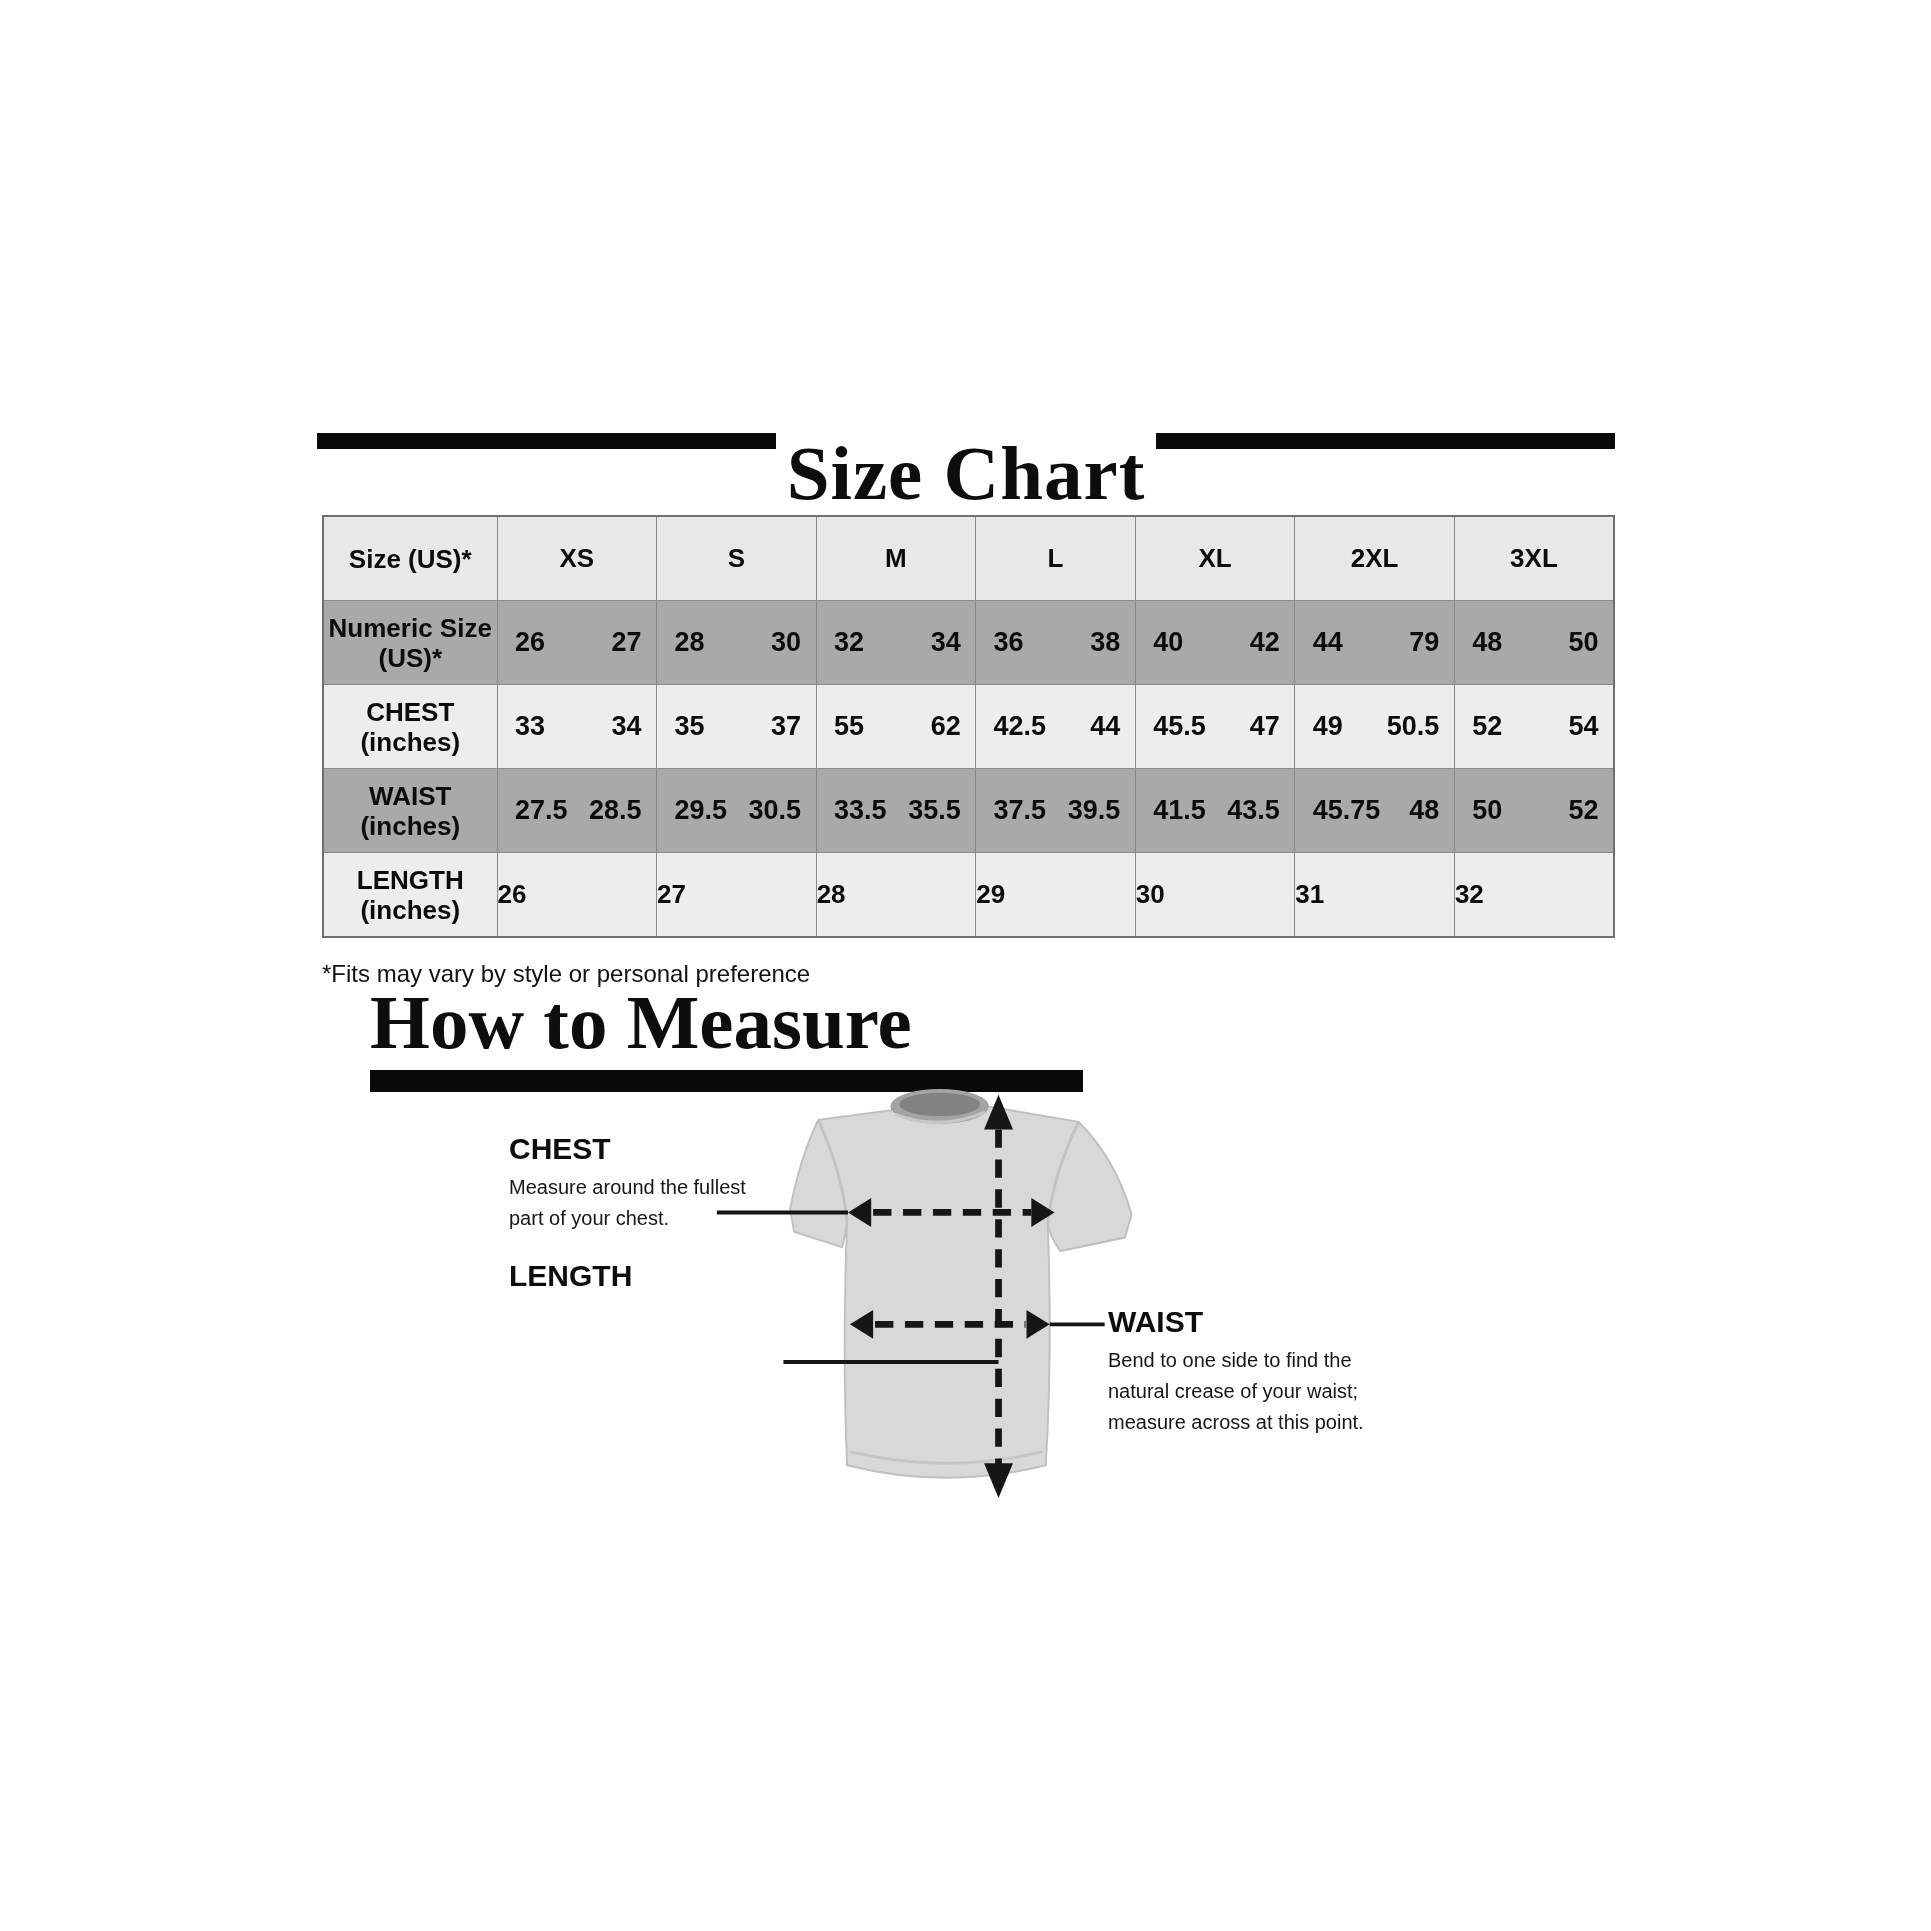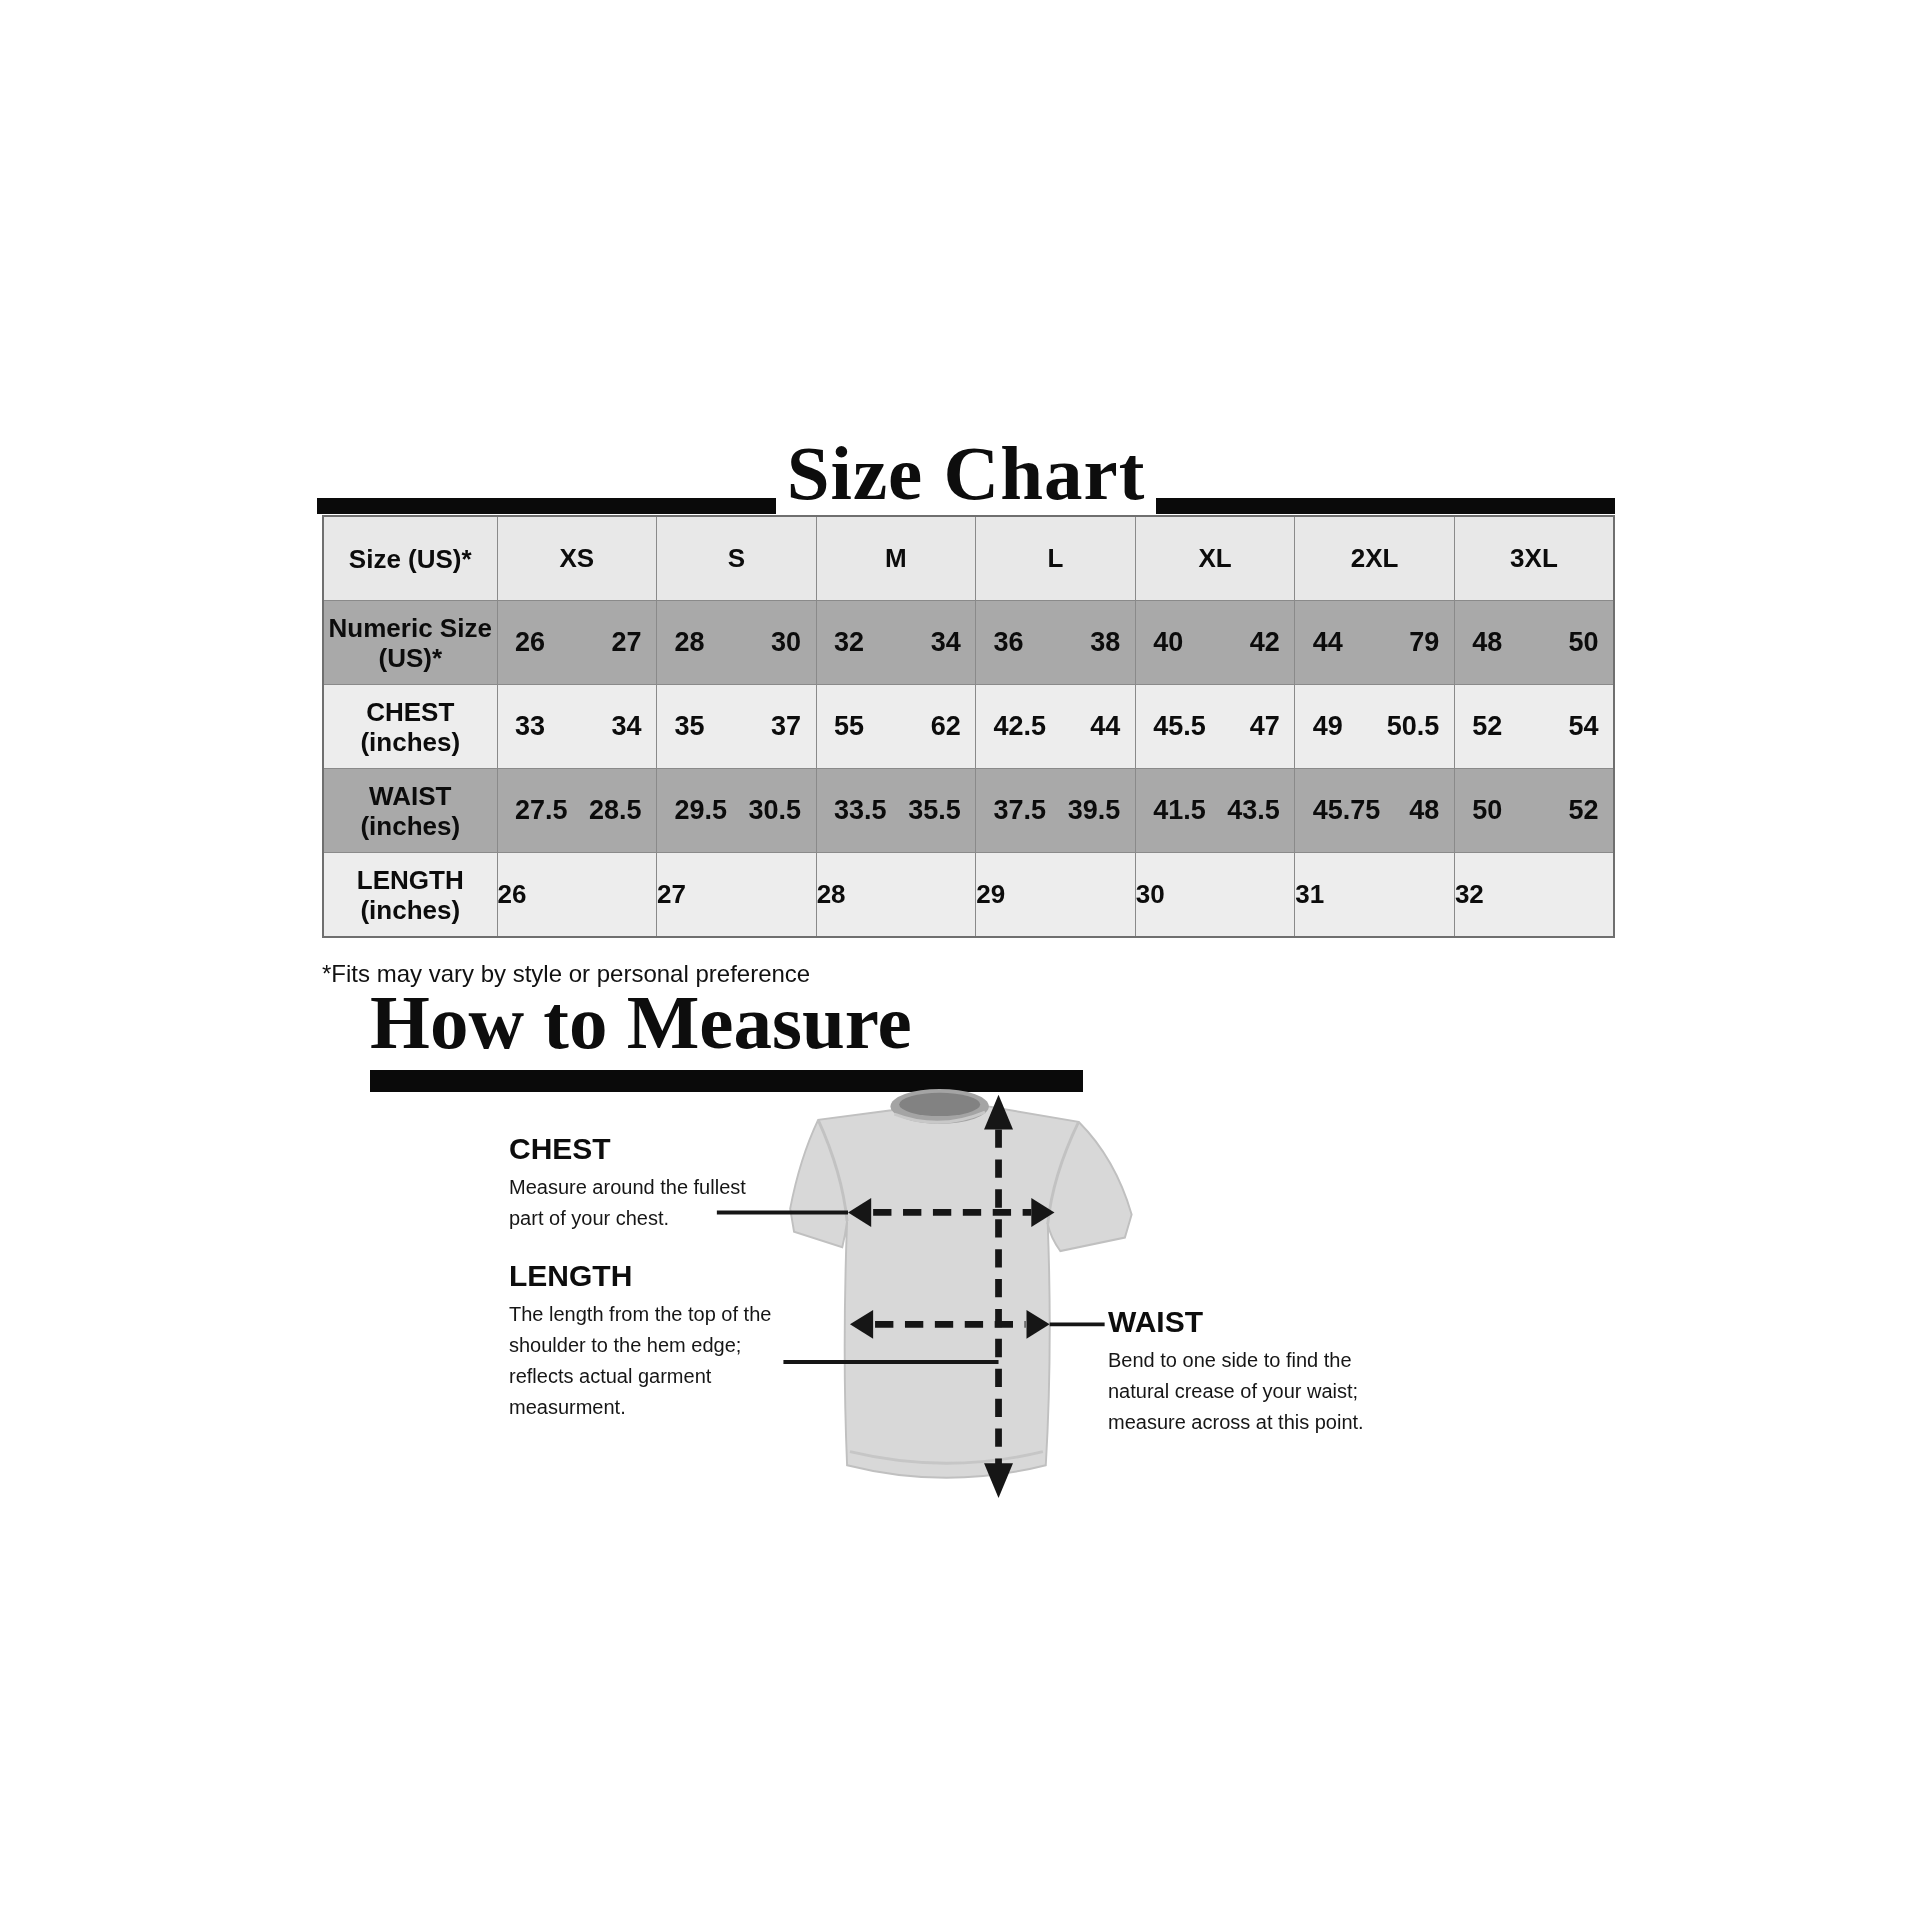--- a/index.html
+++ b/index.html
@@ -8,21 +8,21 @@
     width:1931px;height:1931px;
     background:#ffffff;
     font-family:"Liberation Sans","DejaVu Sans",sans-serif;
     color:#0d0d0d;
     overflow:hidden;
   }
 
   
   .title-row{
     position:absolute;left:317px;top:433px;width:1298px;
-    display:flex;align-items:flex-end;gap:11px;
+    display:flex;align-items:flex-start;gap:11px;
   }
   .title-bar{flex:1;height:16.4px;background:var(--bar-black);}
   .title-text{
     font-family:"Liberation Serif","DejaVu Serif",serif;
     font-weight:bold;font-size:77px;line-height:81px;
     white-space:nowrap;letter-spacing:1px;
   }
 
   
   table.size-table{
@@ -318,26 +318,20 @@
 
   <div class="measure-label" id="chest-label">
     <h3>CHEST</h3>
     <div>
         <div class="line">Measure around the fullest</div>
         <div class="line">part of your chest.</div>
       </div>
   </div>
   <div class="measure-label" id="length-label">
     <h3>LENGTH</h3>
-    <div>
-        <div class="line">The length from the top of the</div>
-        <div class="line">shoulder to the hem edge;</div>
-        <div class="line">reflects actual garment</div>
-        <div class="line">measurment.</div>
-      </div>
   </div>
   <div class="measure-label" id="waist-label">
     <h3>WAIST</h3>
     <div>
         <div class="line">Bend to one side to find the</div>
         <div class="line">natural crease of your waist;</div>
         <div class="line">measure across at this point.</div>
       </div>
   </div>
 

